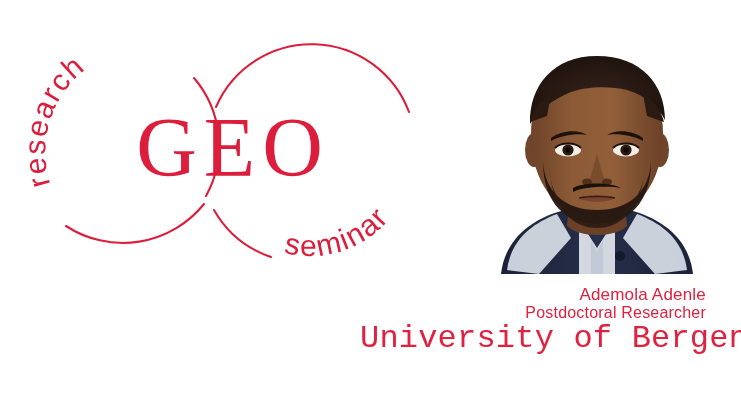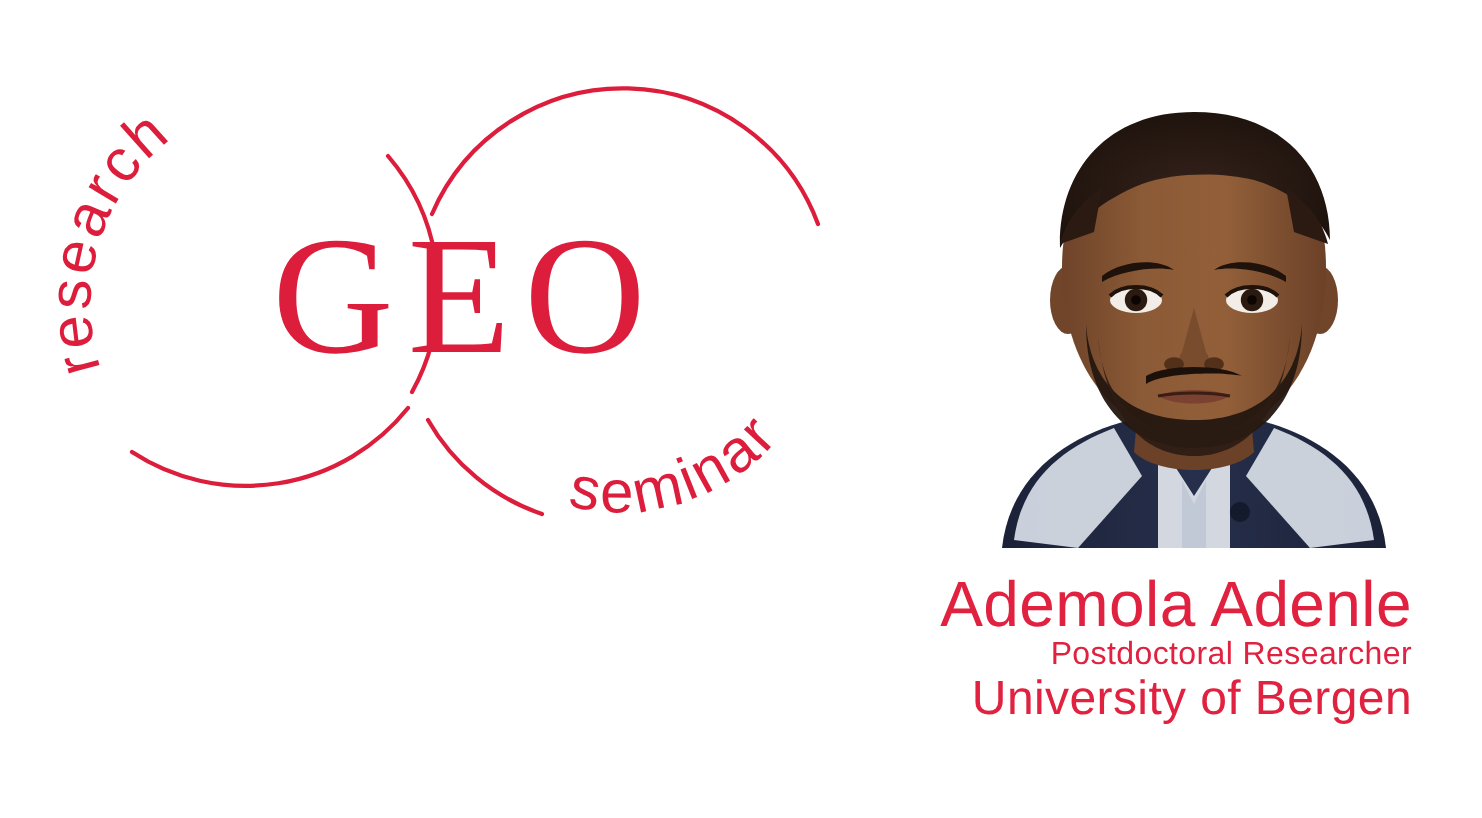--- a/index.html
+++ b/index.html
@@ -50,23 +50,23 @@
     text-align: right;
     line-height: 1.0;
   }
   .sp-line {
     display: block;
     font-family: "Liberation Sans", sans-serif;
     font-weight: 400;
     letter-spacing: 0.2px;
     white-space: nowrap;
   }
-  #sp-name  { font-size: 32px; margin-bottom: 2px; text-align: right; }
+  #sp-name  { font-size: 17px; margin-bottom: 2px; text-align: right; }
   #sp-role  { font-size: 16px; margin-bottom: 2px; }
-  #sp-affil { font-size: 24px; }
+  #sp-affil { font-size: 32px; font-family: Liberation Mono, monospace; }
 </style>
 </head>
 <body>
 
 <div id="stage" style="background: rgb(255, 255, 255);">
 
   <div id="logo-block">
     <svg id="logo-svg" viewBox="0 0 430 280" xmlns="http://www.w3.org/2000/svg">
       <defs>
 

